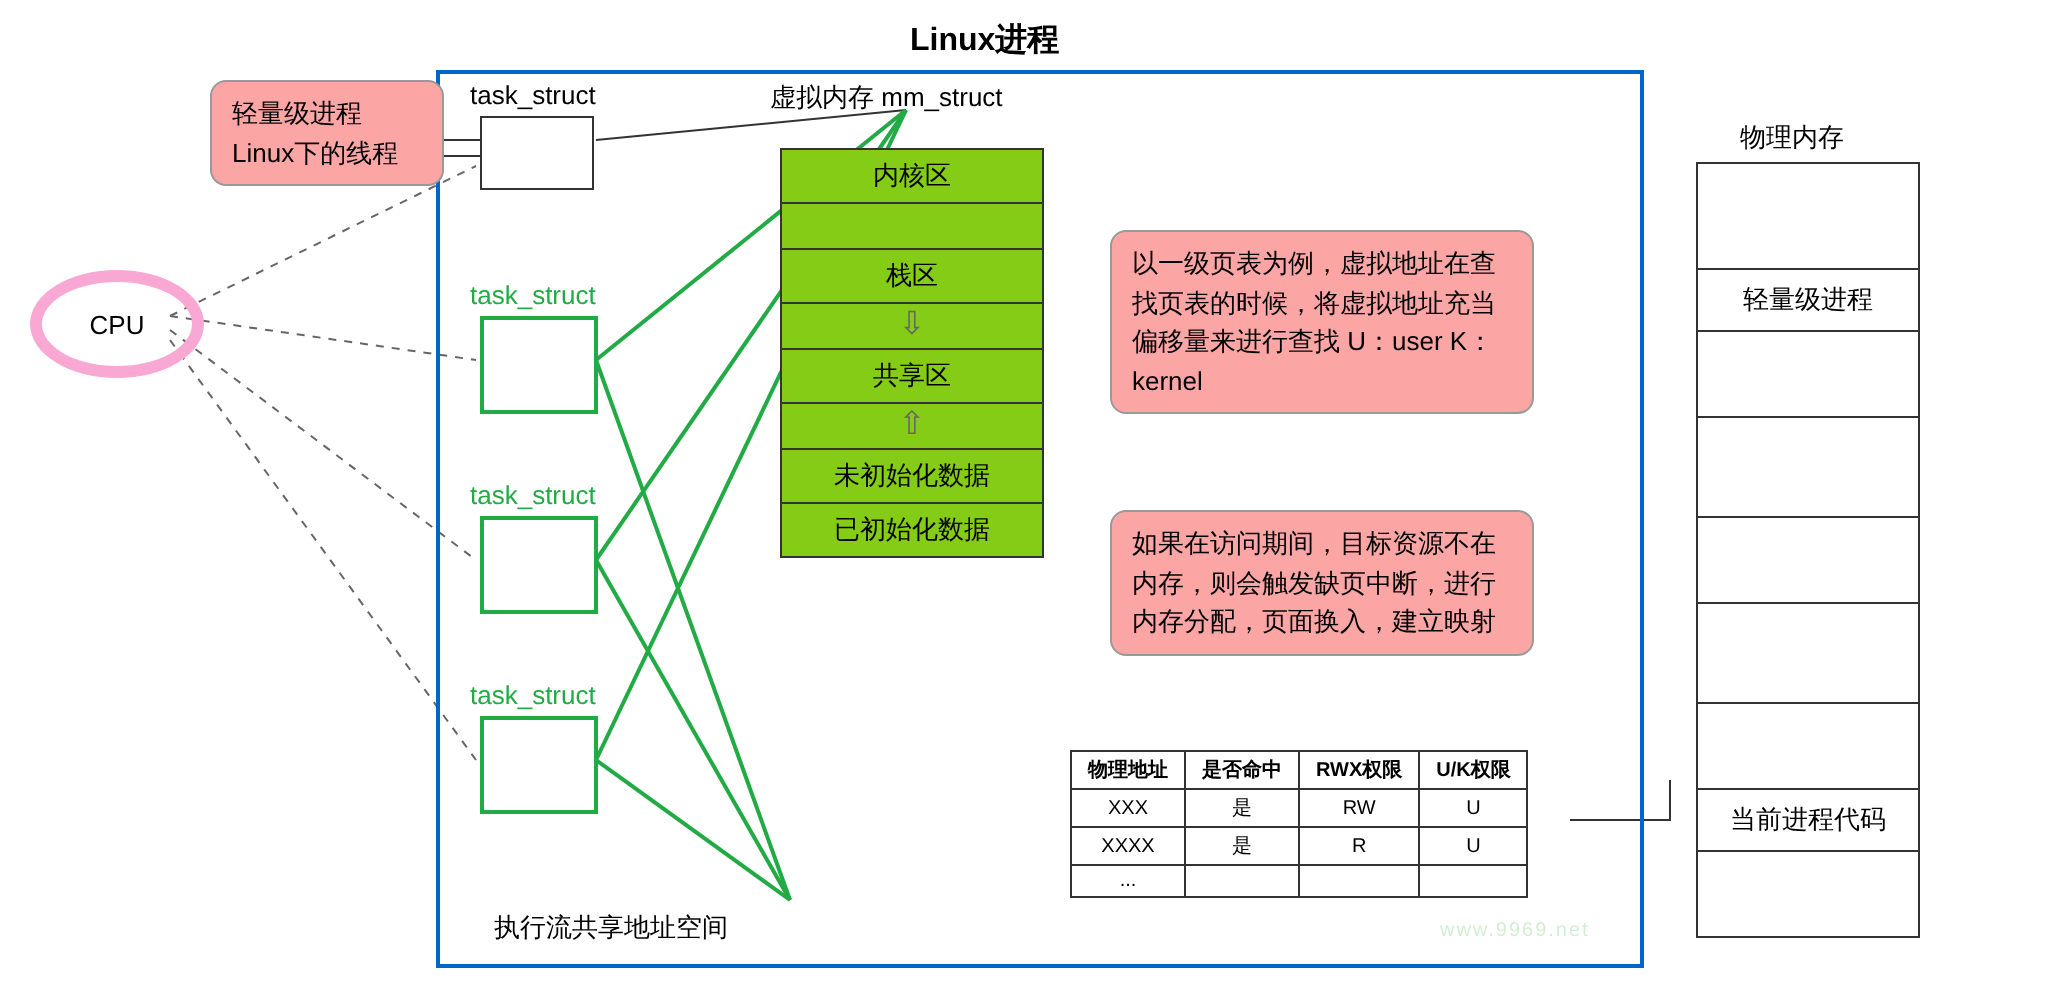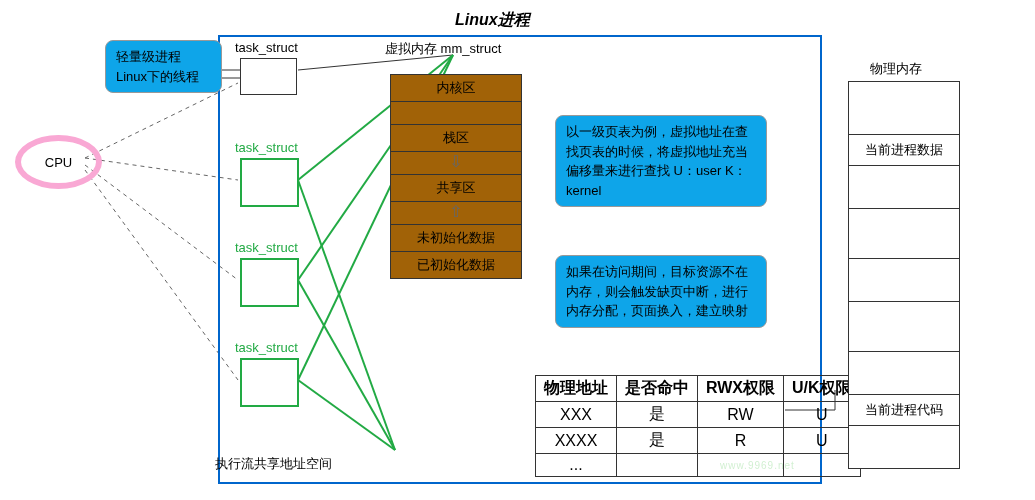--- a/index.html
+++ b/index.html
@@ -1,30 +1,30 @@
 <!DOCTYPE html>
 <html><head>
 <meta charset="utf-8">
 <style>
 html,body{margin:0;padding:0;font-family:"Microsoft YaHei",Arial,sans-serif;font-size:13px;background:#fff}
 .canvas{position:relative;width:1035px;height:500px}
-.title{position:absolute;font-style:italic;font-weight:bold;font-size:16px}
+.title{position:absolute;font-weight:bold;font-size:16px}
 .big-box{position:absolute;border:2px solid #0066cc}
-.bubble{position:absolute;background:#0ea5e9;border:1px solid #999;border-radius:8px;padding:6px 10px;line-height:1.5}
+.bubble{position:absolute;background:#fca5a5;border:1px solid #999;border-radius:8px;padding:6px 10px;line-height:1.5}
 .ellipse{position:absolute;border:6px solid #f9a8d4;border-radius:50%;display:flex;align-items:center;justify-content:center}
 .lbl{position:absolute}
 .blkbox{position:absolute;border:1px solid #333;background:#fff}
 .grnbox{position:absolute;border:2px solid #22aa44}
 .grn{color:#22aa44}
 .mmcol{position:absolute;display:flex;flex-direction:column;align-items:center}
-.mmrow{border:1px solid #333;width:130px;text-align:center;padding:4px 0;background:#a16207;margin-top:-1px}
+.mmrow{border:1px solid #333;width:130px;text-align:center;padding:4px 0;background:#84cc16;margin-top:-1px}
 .arrow-down::after{content:"⇩";display:block;text-align:center;font-size:16px;color:#666}
 .arrow-up::after{content:"⇧";display:block;text-align:center;font-size:16px;color:#666}
 .tbl{position:absolute;border-collapse:collapse}
-.tbl td,.tbl th{border:1px solid #333;padding:2px 8px;font-size:16px;text-align:center}
+.tbl td,.tbl th{border:1px solid #333;padding:2px 8px;font-size:10px;text-align:center}
 .phys{position:absolute}
 .phys .seg{border:1px solid #333;width:110px;text-align:center;padding:6px 0;background:#fff;margin-top:-1px}
 .phys .gap{border-left:1px solid #333;border-right:1px solid #333;width:110px;height:50px}
 svg.lines{position:absolute;top:0;left:0;pointer-events:none}
 .watermark{position:absolute;color:#6c6;opacity:.3;font-size:10px;letter-spacing:1px}
 </style>
 </head>
 <body>
 
 <div class="canvas">
@@ -68,21 +68,21 @@
 <div class="mmcol" style="left:390px;top:75px">
   <div class="mmrow">内核区</div>
   <div class="mmrow" style="height:14px"></div>
   <div class="mmrow">栈区</div>
   <div class="mmrow arrow-down" style="height:22px;padding:0"></div>
   <div class="mmrow">共享区</div>
   <div class="mmrow arrow-up" style="height:22px;padding:0"></div>
   <div class="mmrow">未初始化数据</div>
   <div class="mmrow">已初始化数据</div>
 </div>
-<div class="lbl" style="left:215px;top:455px">执行流共享地址空间</div>
+<div class="lbl" style="left:247px;top:455px">执行流共享地址空间</div>
 
 <div class="bubble" style="left:555px;top:255px;width:190px"><span>如果在访问期间，目标资源不在内存，则会触发缺页中断，进行内存分配，页面换入，建立映射</span></div>
 <div class="bubble" style="left:555px;top:115px;width:190px"><span>以一级页表为例，虚拟地址在查找页表的时候，将虚拟地址充当偏移量来进行查找
 
 U：user  K：kernel</span></div>
 
 <table class="tbl" style="left:535px;top:375px">
   <tbody>
         <tr>
     <th>物理地址</th>
@@ -107,21 +107,21 @@
           <td></td>
           <td></td>
           <td></td>
         </tr>
 </tbody>
     </table>
 
 <div class="lbl" style="left:870px;top:60px">物理内存</div>
 <div class="phys" style="left:848px;top:82px">
   <div class="seg" style="height:40px"></div>
-  <div class="seg">当前进程数据</div>
+  <div class="seg">轻量级进程</div>
   <div class="seg" style="height:30px"></div>
   <div class="gap"></div>
   <div class="seg" style="height:30px"></div>
   <div class="gap"></div>
   <div class="seg" style="height:30px"></div>
   <div class="seg">当前进程代码</div>
   <div class="seg" style="height:30px"></div>
 </div>
 
 <div class="watermark" style="left:720px;top:460px">www.9969.net</div>

